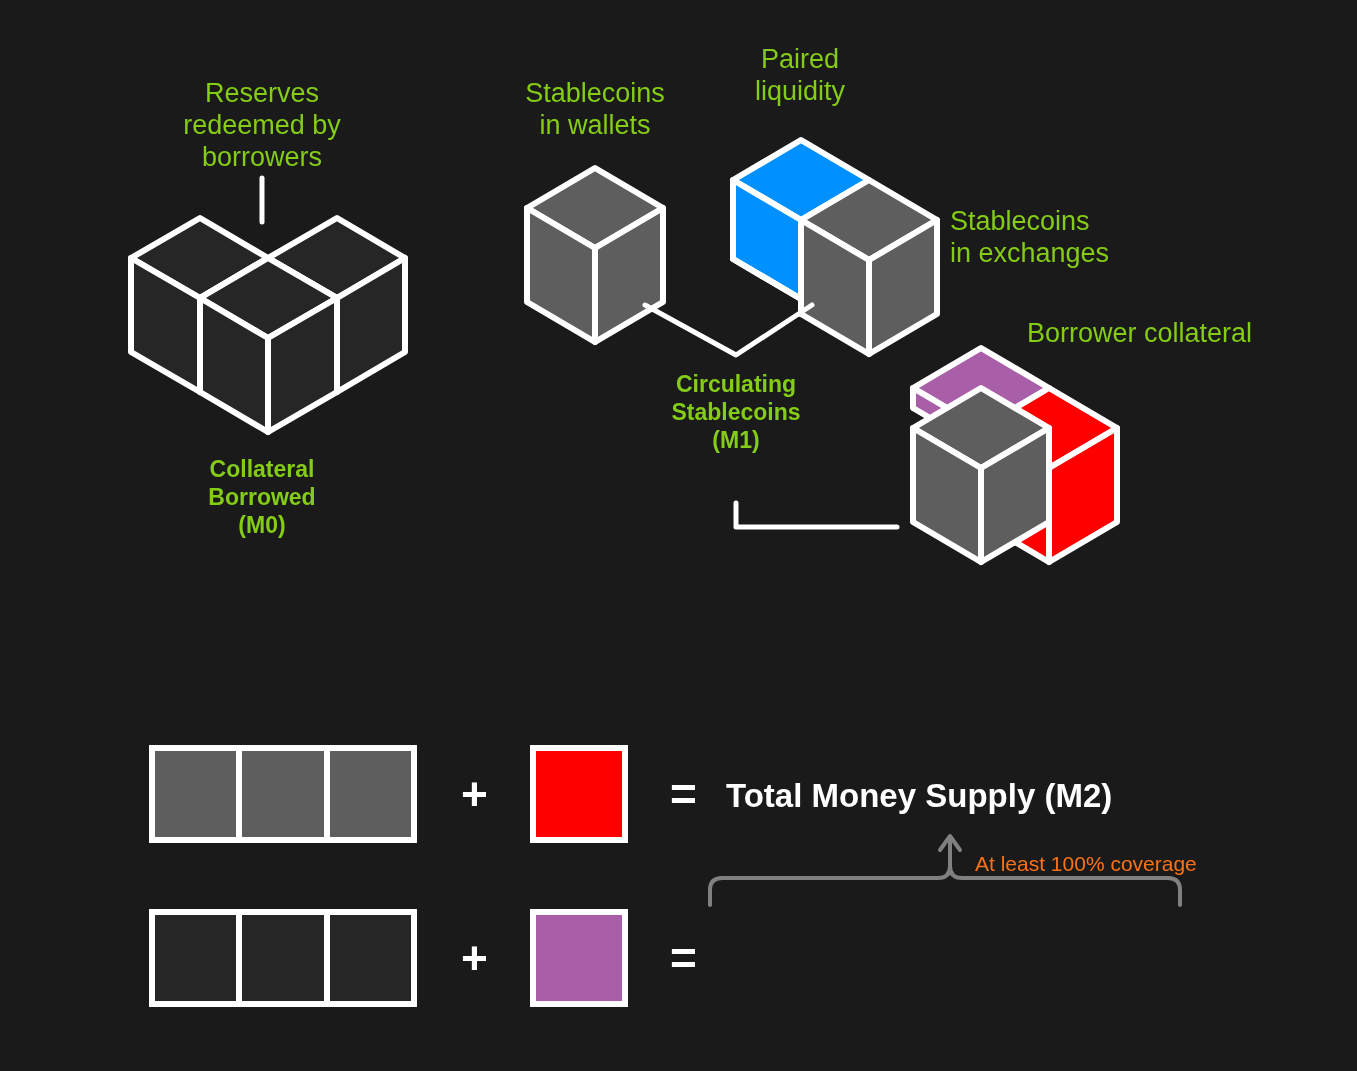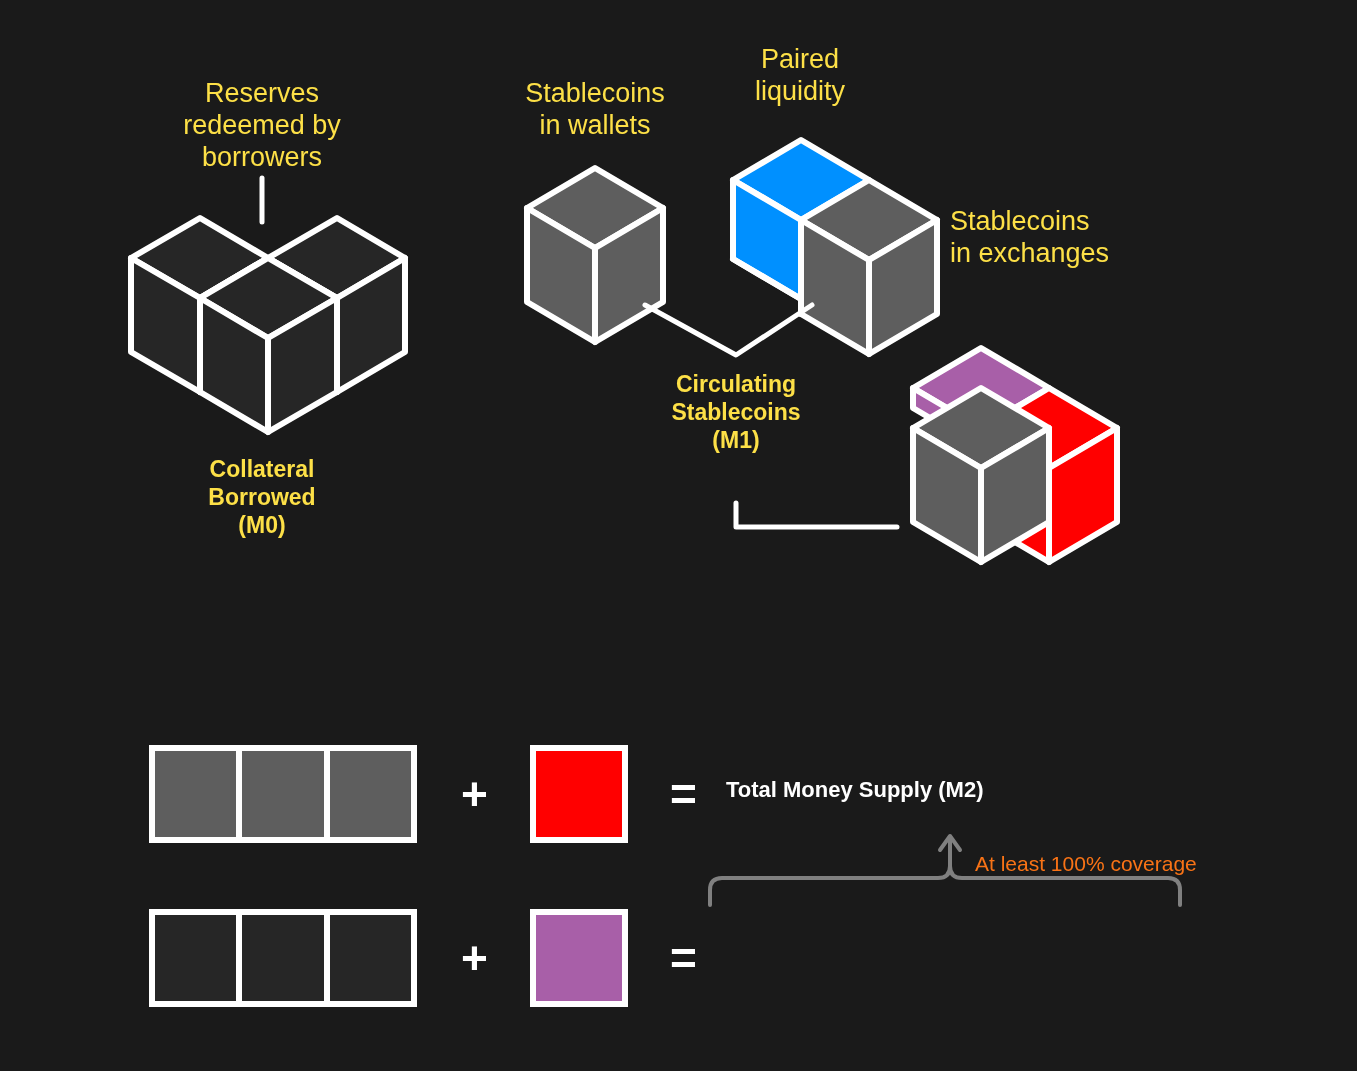--- a/index.html
+++ b/index.html
@@ -21,38 +21,38 @@
     position: absolute;
     inset: 0;
     width: 1357px;
     height: 1071px;
   }
   .lbl {
     position: absolute;
     text-align: center;
     line-height: 1.18;
     white-space: pre-line;
-    color: #fde047;
+    color: #84cc16;
     font-weight: 400;
   }
   .lbl-plain {
     font-size: 27px;
   }
   .lbl-bold {
     font-weight: bold;
     font-size: 23px;
     line-height: 1.22;
   }
   .lbl-left {
     text-align: left;
   }
   .eq-text {
     position: absolute;
     font-weight: bold;
-    font-size: 22px;
+    font-size: 33px;
     white-space: nowrap;
     color: #ffffff;
   }
   .brace-note {
     position: absolute;
     font-size: 21px;
     color: #f97316;
     white-space: nowrap;
     font-weight: 400;
   }
@@ -185,20 +185,21 @@
 
   <div class="lbl lbl-plain" style="left:485px; top:78px; width:220px;">Stablecoins
 in wallets</div>
 
   <div class="lbl lbl-plain" style="left:705px; top:44px; width:190px;">Paired
 liquidity</div>
 
   <div class="lbl lbl-plain lbl-left" style="left:950px; top:206px; width:230px;">Stablecoins
 in exchanges</div>
 
+  <div class="lbl lbl-plain lbl-left" style="left:1027px; top:318px; width:290px;">Borrower collateral</div>
 
 
 
   <div class="lbl lbl-bold" style="left:122px; top:455px; width:280px;">Collateral
 Borrowed
 (M0)</div>
 
   <div class="lbl lbl-bold" style="left:598px; top:370px; width:276px;">Circulating
 Stablecoins
 (M1)</div>

